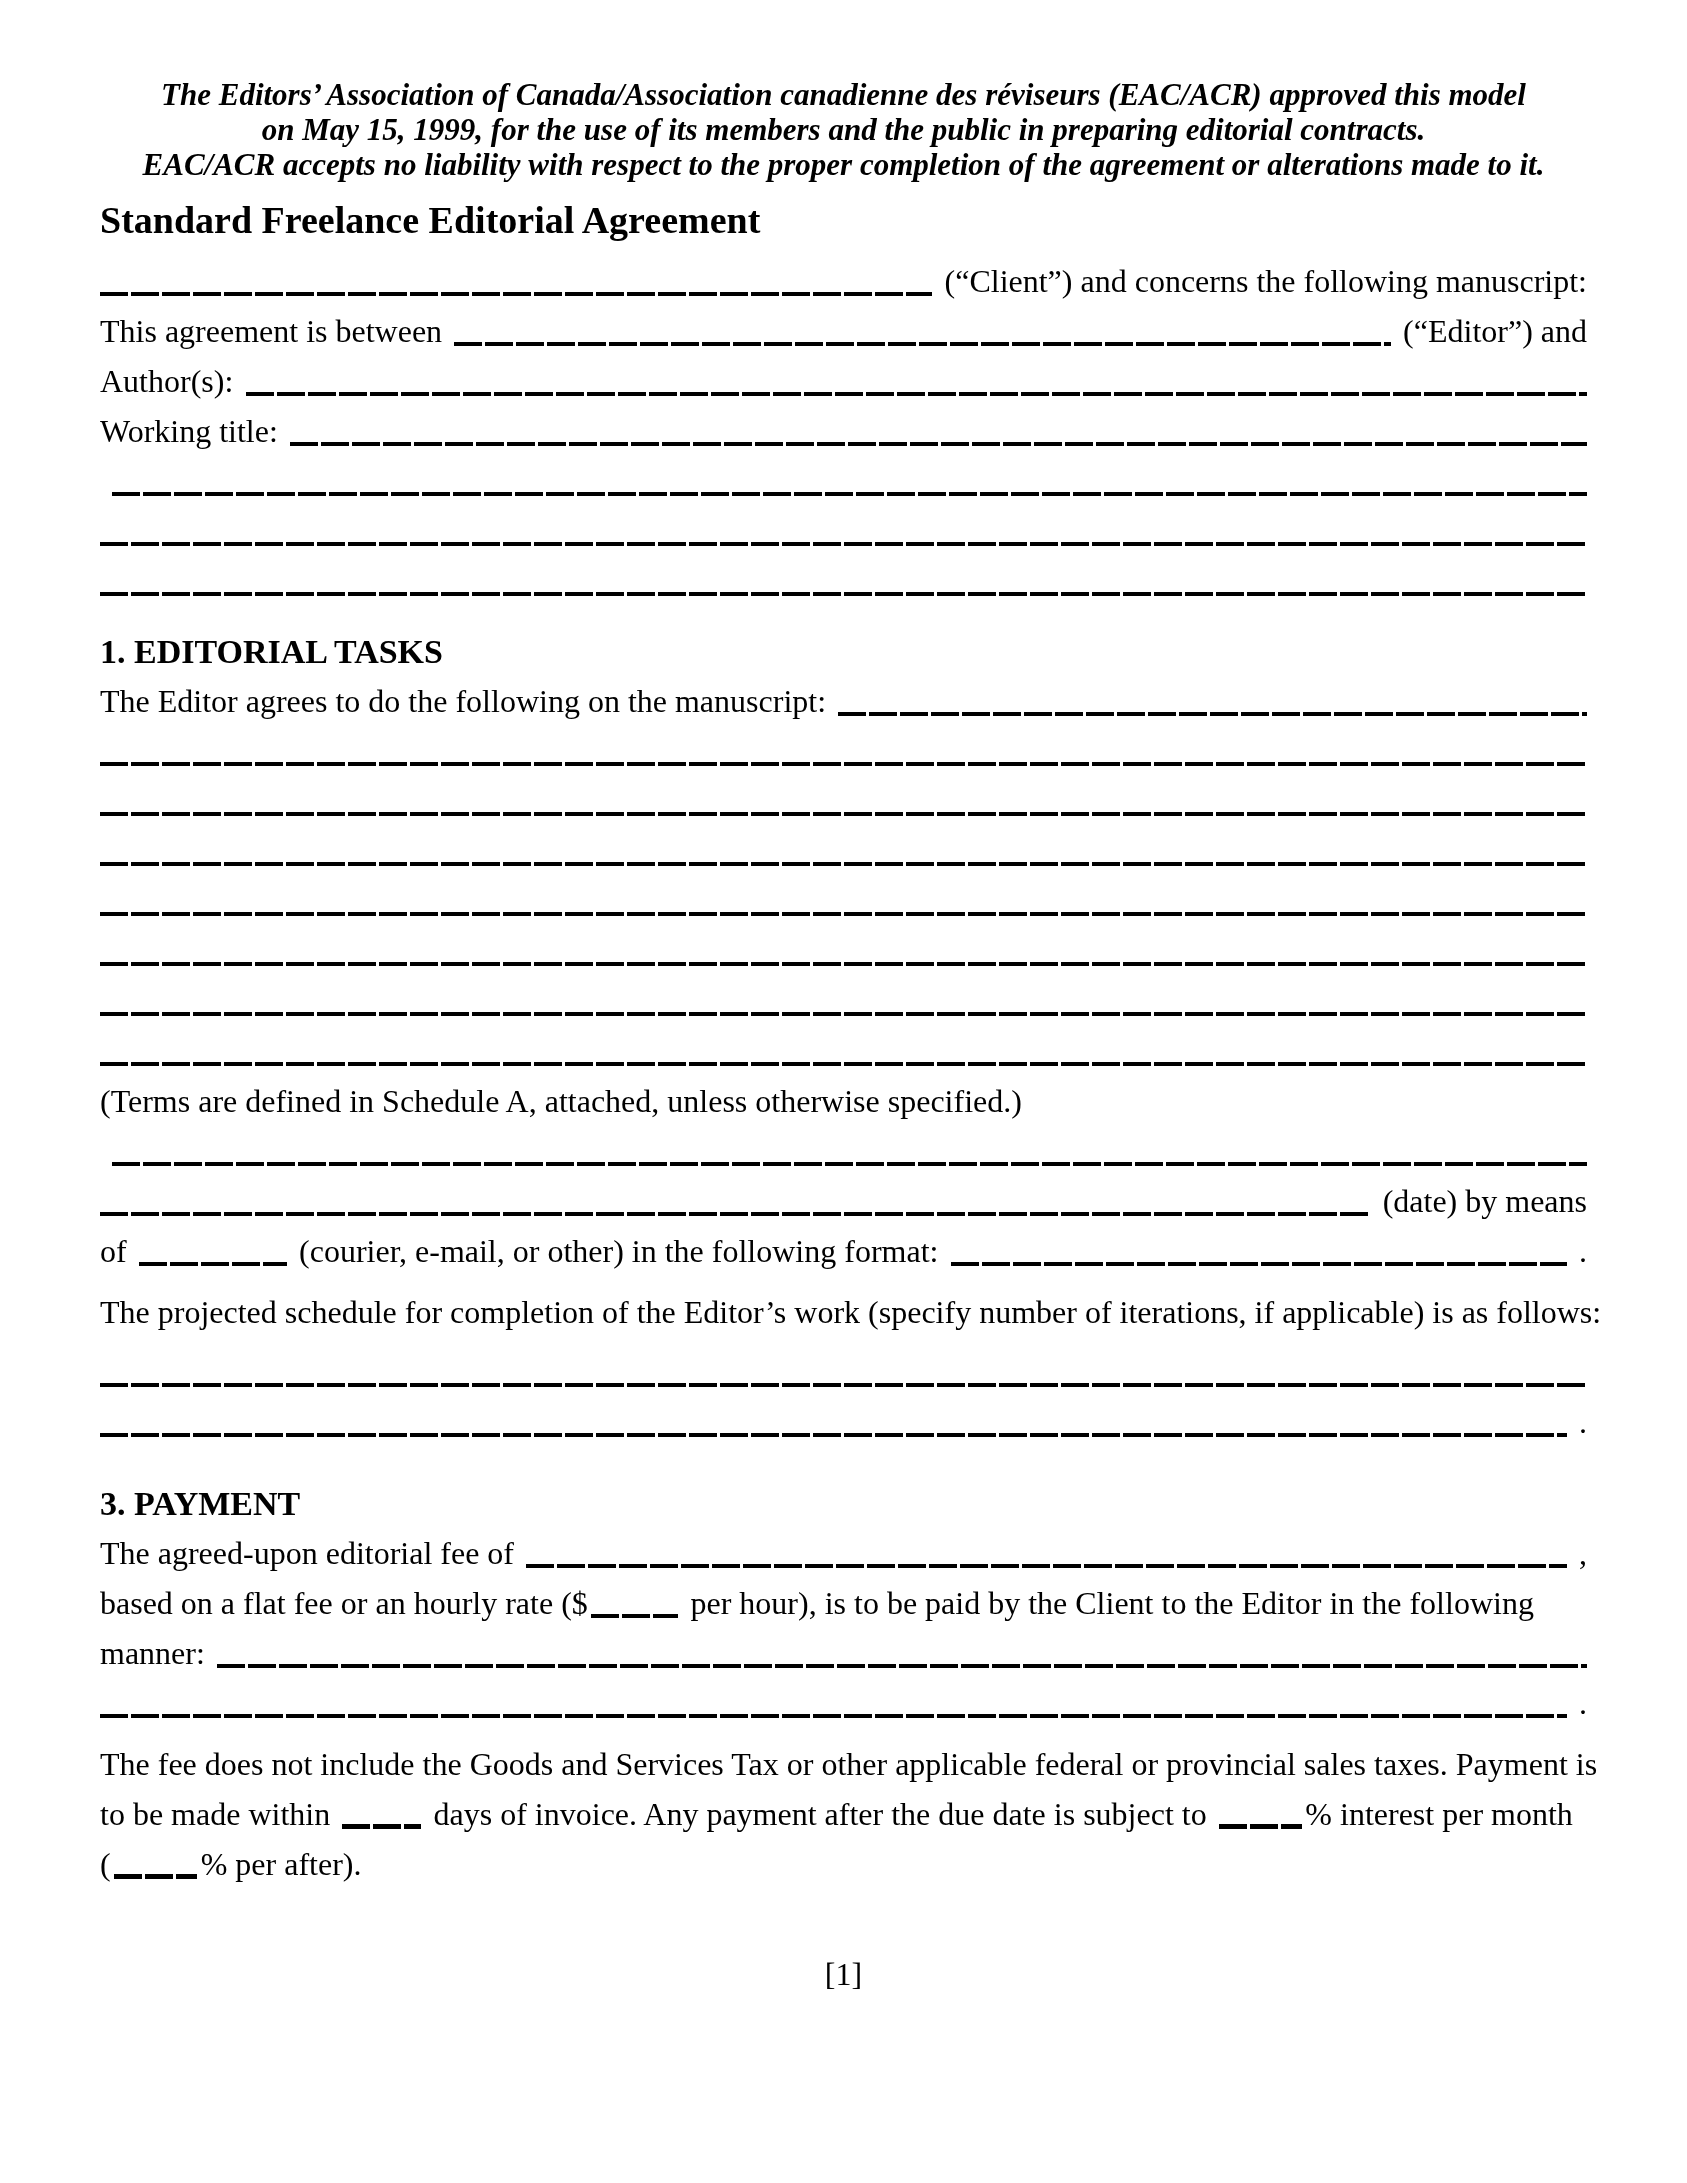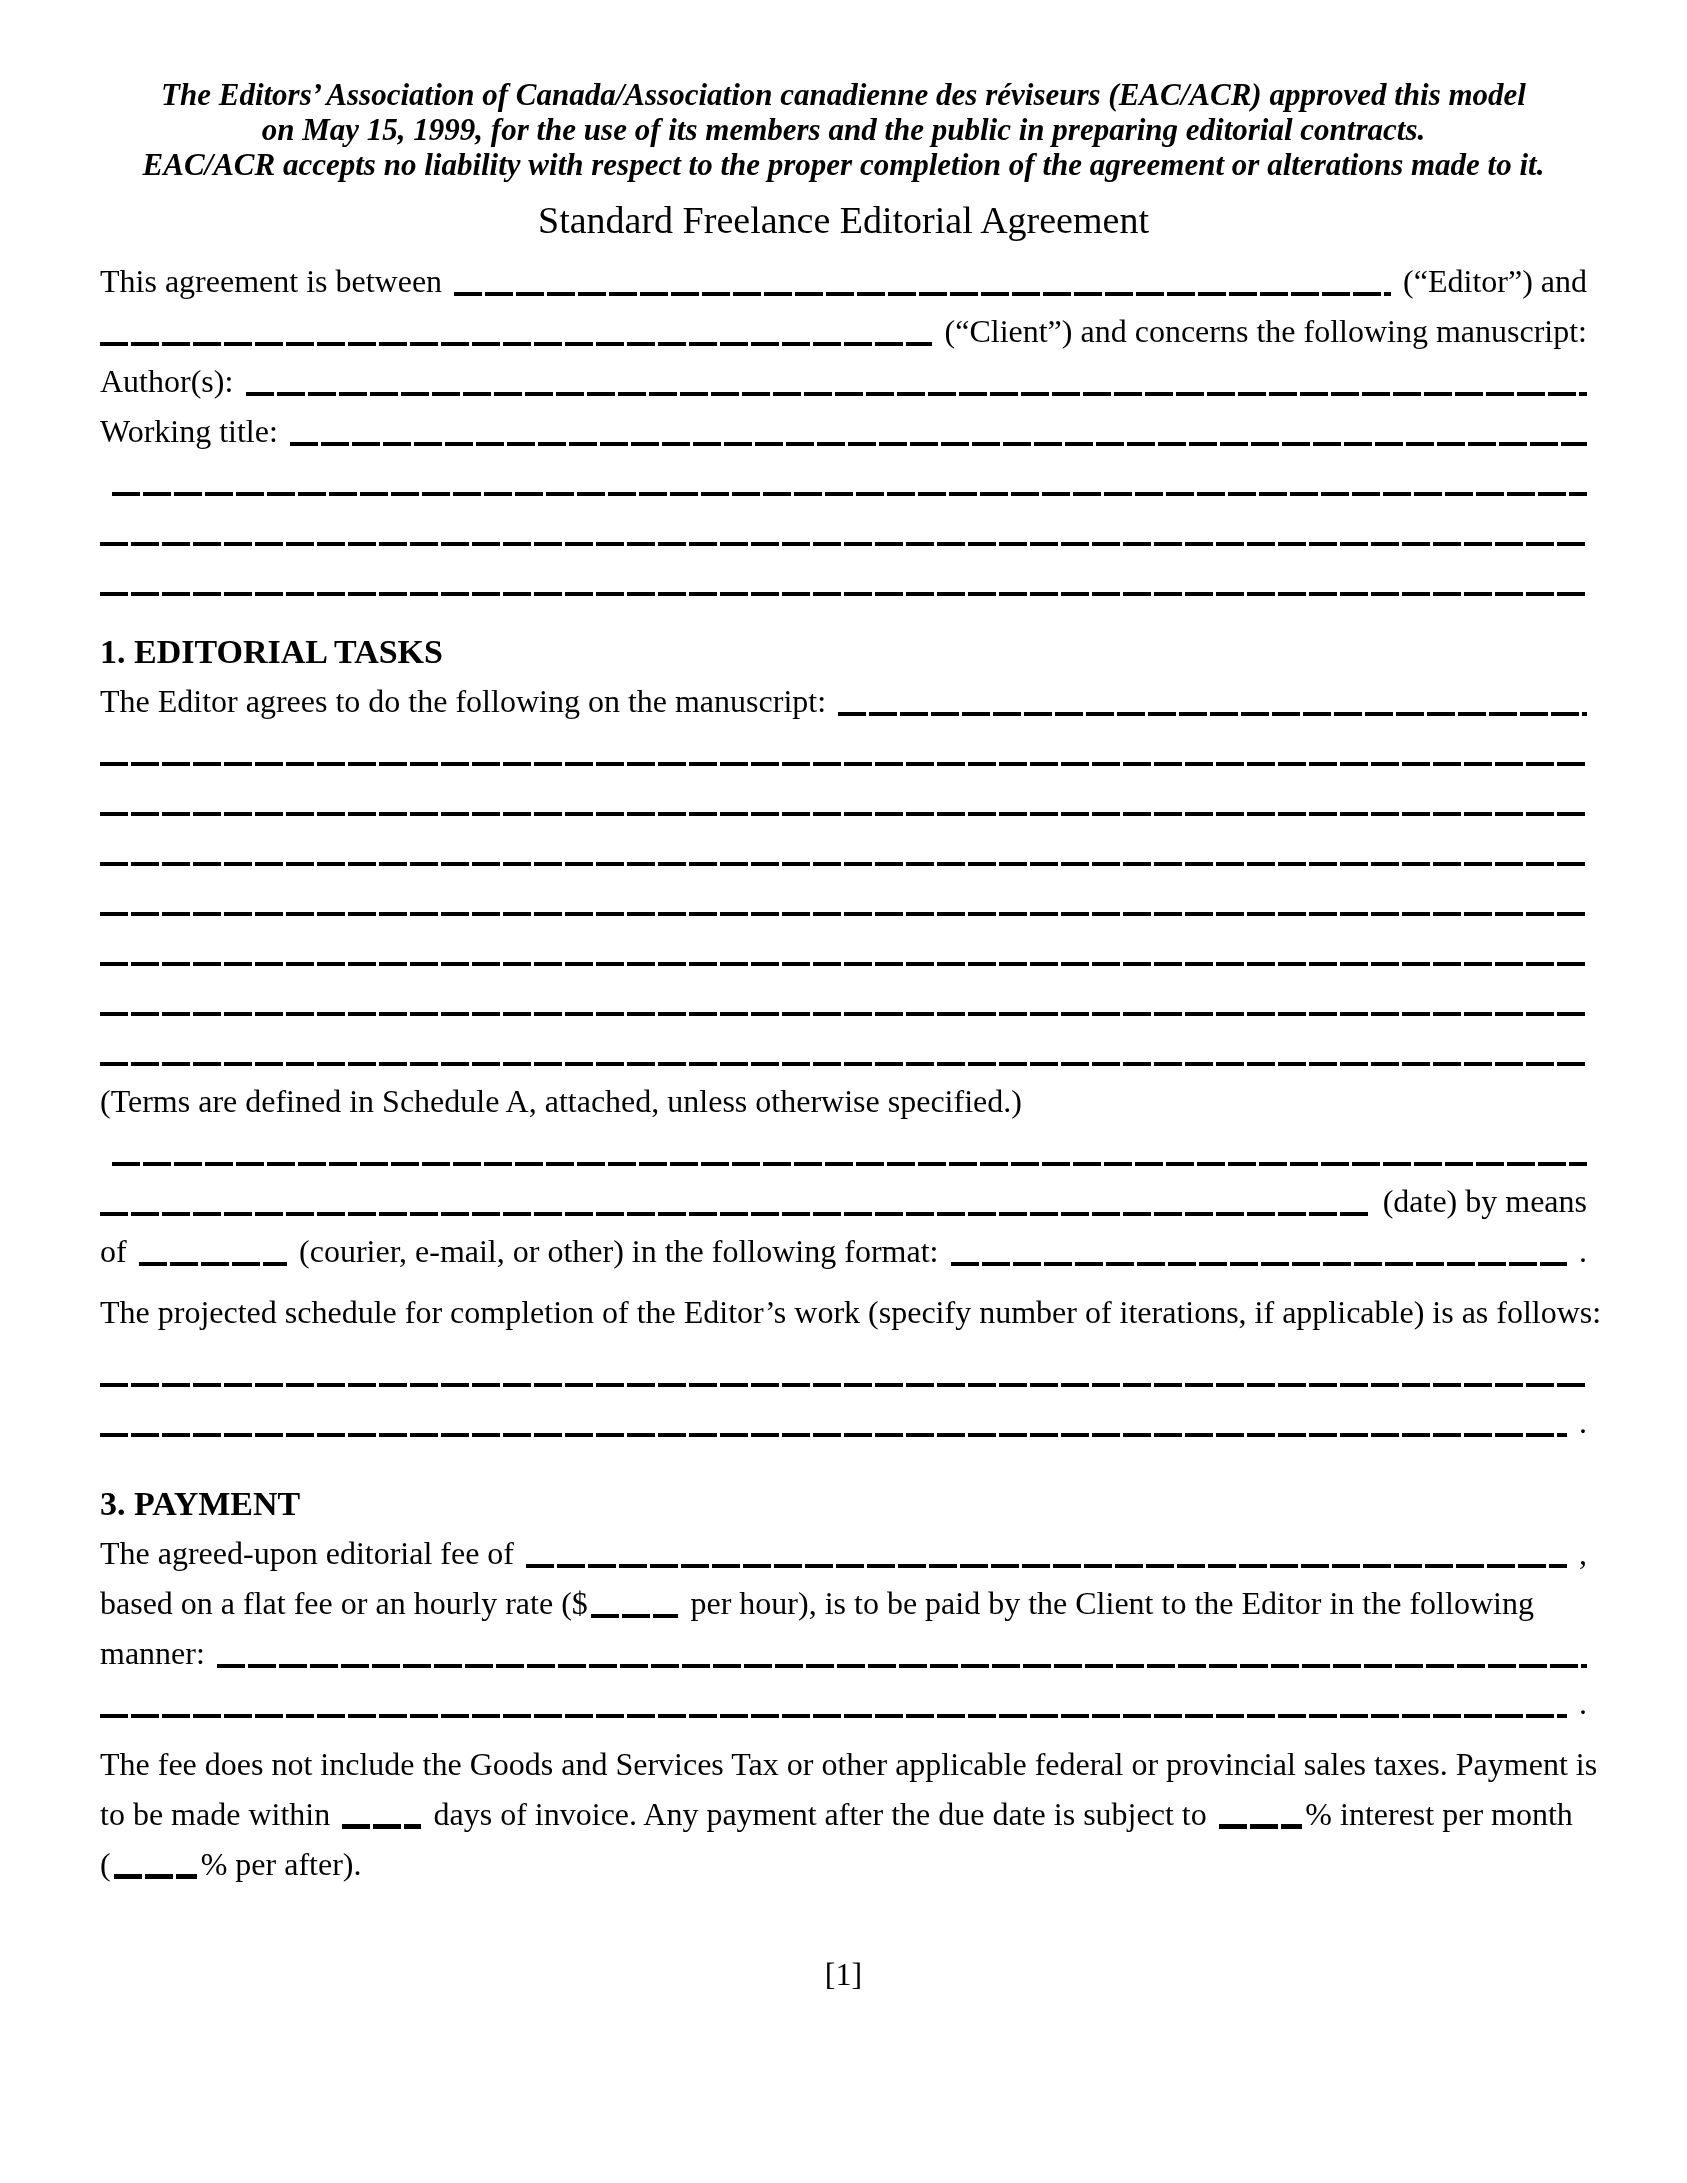--- a/index.html
+++ b/index.html
@@ -21,22 +21,22 @@
   .disclaimer {
     text-align: center;
     font-style: italic;
     font-weight: bold;
     font-size: 31px;
     line-height: 35px;
   }
   
   .title {
     margin: 15.7px 0 8.7px 0;
-    text-align: center;
-    font-weight: normal;
+    text-align: left;
+    font-weight: bold;
     font-size: 38px;
     line-height: 45px;
   }
   
   .row {
     display: flex;
     align-items: flex-end;
     height: 50px;
     font-size: 32px;
     line-height: 40px;
@@ -82,27 +82,27 @@
 
   <div class="disclaimer">
     <div>The Editors’ Association of Canada/Association canadienne des réviseurs (EAC/ACR) approved this model</div>
     <div>on May 15, 1999, for the use of its members and the public in preparing editorial contracts.</div>
     <div>EAC/ACR accepts no liability with respect to the proper completion of the agreement or alterations made to it.</div>
   </div>
 
   <div class="title">Standard Freelance Editorial Agreement</div>
 
   <div class="row">
+    <span class="bl grow first"></span>
+    <span class="t">(“Client”) and concerns the following manuscript:</span>
+  </div>
+  <div class="row">
     <span class="t">This agreement is between</span>
     <span class="bl grow"></span>
     <span class="t">(“Editor”) and</span>
-  </div>
-  <div class="row">
-    <span class="bl grow first"></span>
-    <span class="t">(“Client”) and concerns the following manuscript:</span>
   </div>
   <div class="row">
     <span class="t">Author(s):</span>
     <span class="bl grow last"></span>
   </div>
   <div class="row">
     <span class="t">Working title:</span>
     <span class="bl grow last"></span>
   </div>
   <div class="row">

